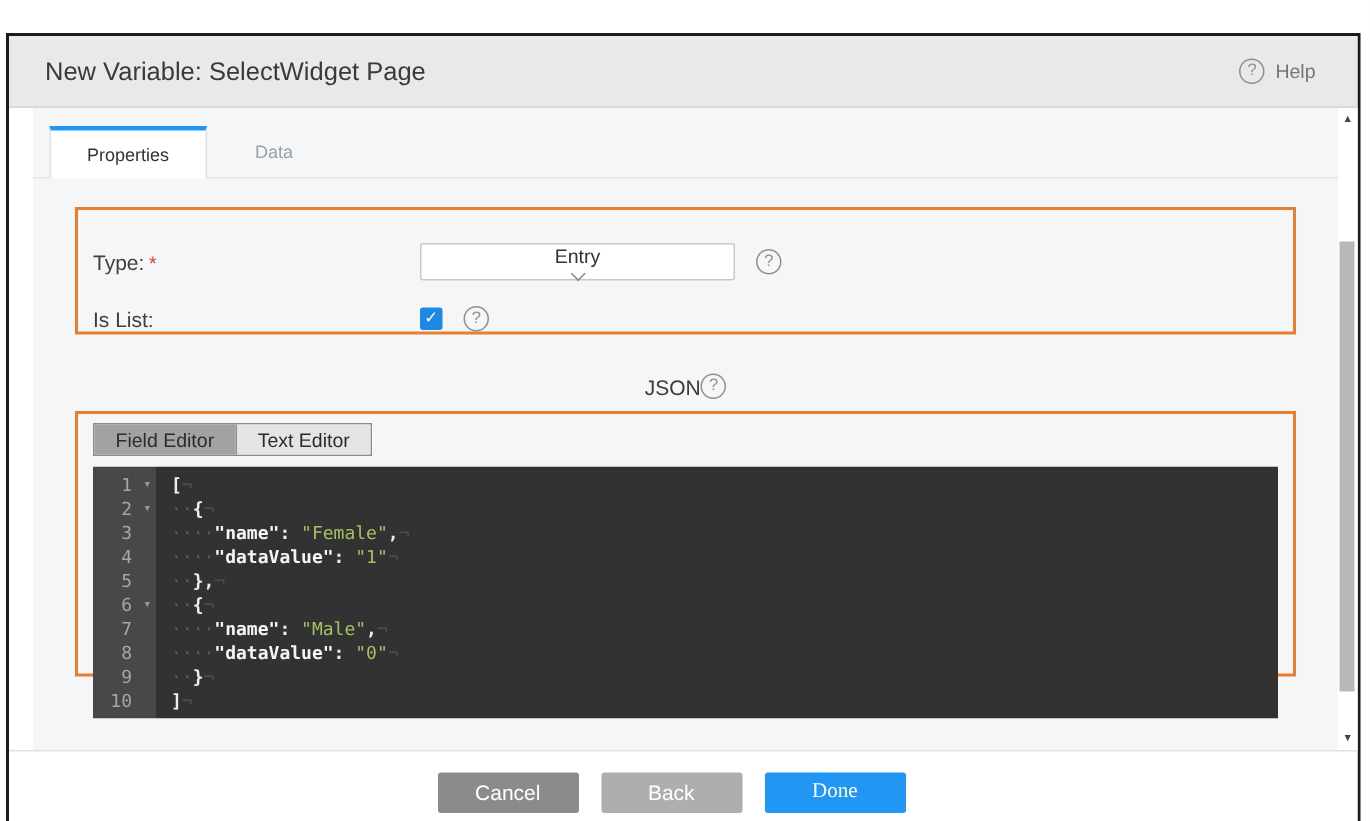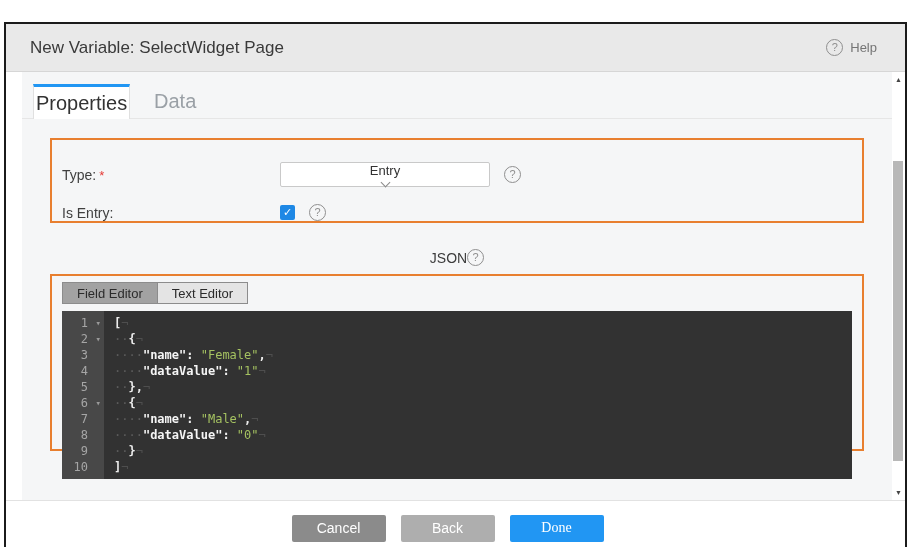--- a/index.html
+++ b/index.html
@@ -13,22 +13,22 @@
   .hdr-help { display:flex; align-items:center; gap:7px; color:#757575; font-size:13px; cursor:pointer; }
   .qcircle { width:17px; height:17px; border:1.5px solid #8f8f8f; border-radius:50%; color:#8f8f8f;
              font-size:11px; line-height:14px; text-align:center; display:inline-block; }
 
   
   .bodyarea { position:relative; height:428px; display:flex; background:#fff; }
   .panel { flex:1; margin-left:16px; background:#f5f6f7; overflow:hidden; }
 
   
   .tab-row { height:47px; padding:12px 0 0 11px; display:flex; border-bottom:1px solid #e6e6e6; }
-  .tab { min-width:90px; padding:0 2px; display:flex; align-items:center; justify-content:center;
-         font-size:20px; color:#9aa0a6; cursor:pointer;text-align:center; }
+  .tab { min-width:90px; padding:0 24px; display:flex; align-items:center; justify-content:center;
+         font-size:12px; color:#9aa0a6; cursor:pointer;text-align:center; }
   .tab.active { background:#fff; color:#333; border:1px solid #e0e0e0; border-bottom:none;
                 border-top:3px solid #2196f3; margin-bottom:-1px; }
 
   .content { padding:0 28px; }
 
   
   .form-box { margin-top:19px; height:85px; border:2px solid #e87f2f; padding:22px 0 0 10px; background:#f5f6f7; }
   .frow { display:flex; align-items:center; margin-bottom:17px; }
   .flabel { width:218px; font-size:14px; color:#3f3f3f; }
   .req { color:#e53935; margin-left:3px; font-size:13px; }
@@ -110,21 +110,21 @@
             <div class="flabel">
               <span>Type:</span><span class="req">*</span>
             </div>
             <div class="dropdown">
               <span class="dd-value">Entry</span>
               <span class="chev"></span>
             </div>
             <span class="qcircle helpgap">?</span>
           </div>
           <div class="frow">
-            <div class="flabel">Is Entry:</div>
+            <div class="flabel">Is List:</div>
             <div class="checkbox">✓</div>
             <span class="qcircle helpgap">?</span>
           </div>
         </div>
 
         <div class="json-head">
           <span class="json-title">JSON</span>
           <span class="qcircle">?</span>
         </div>
 

